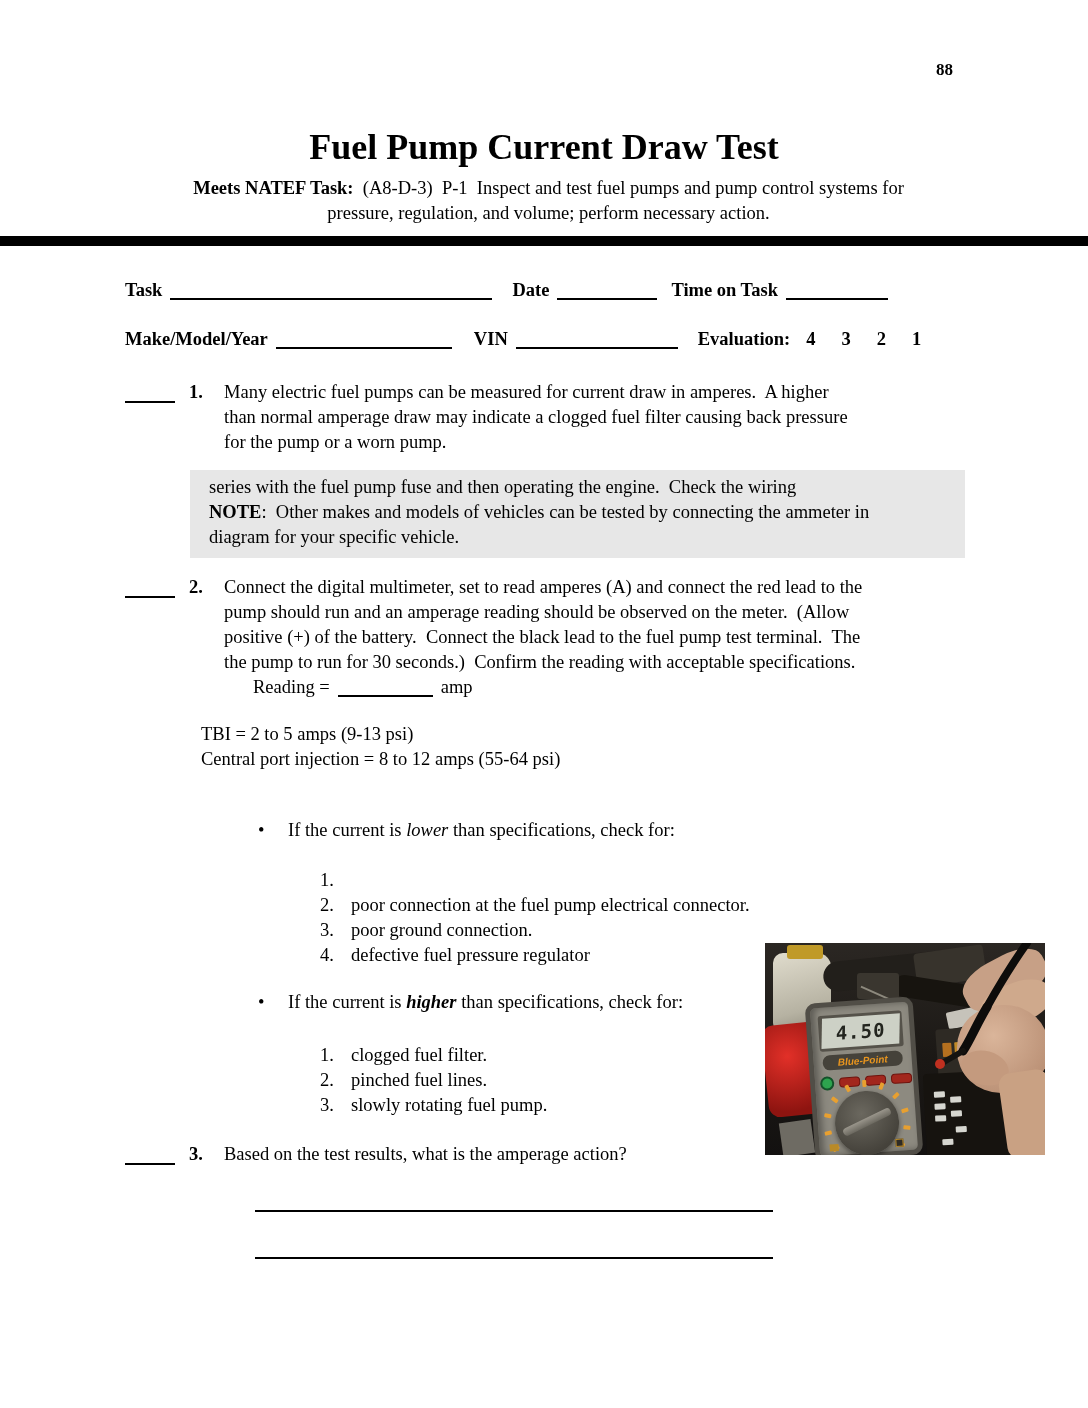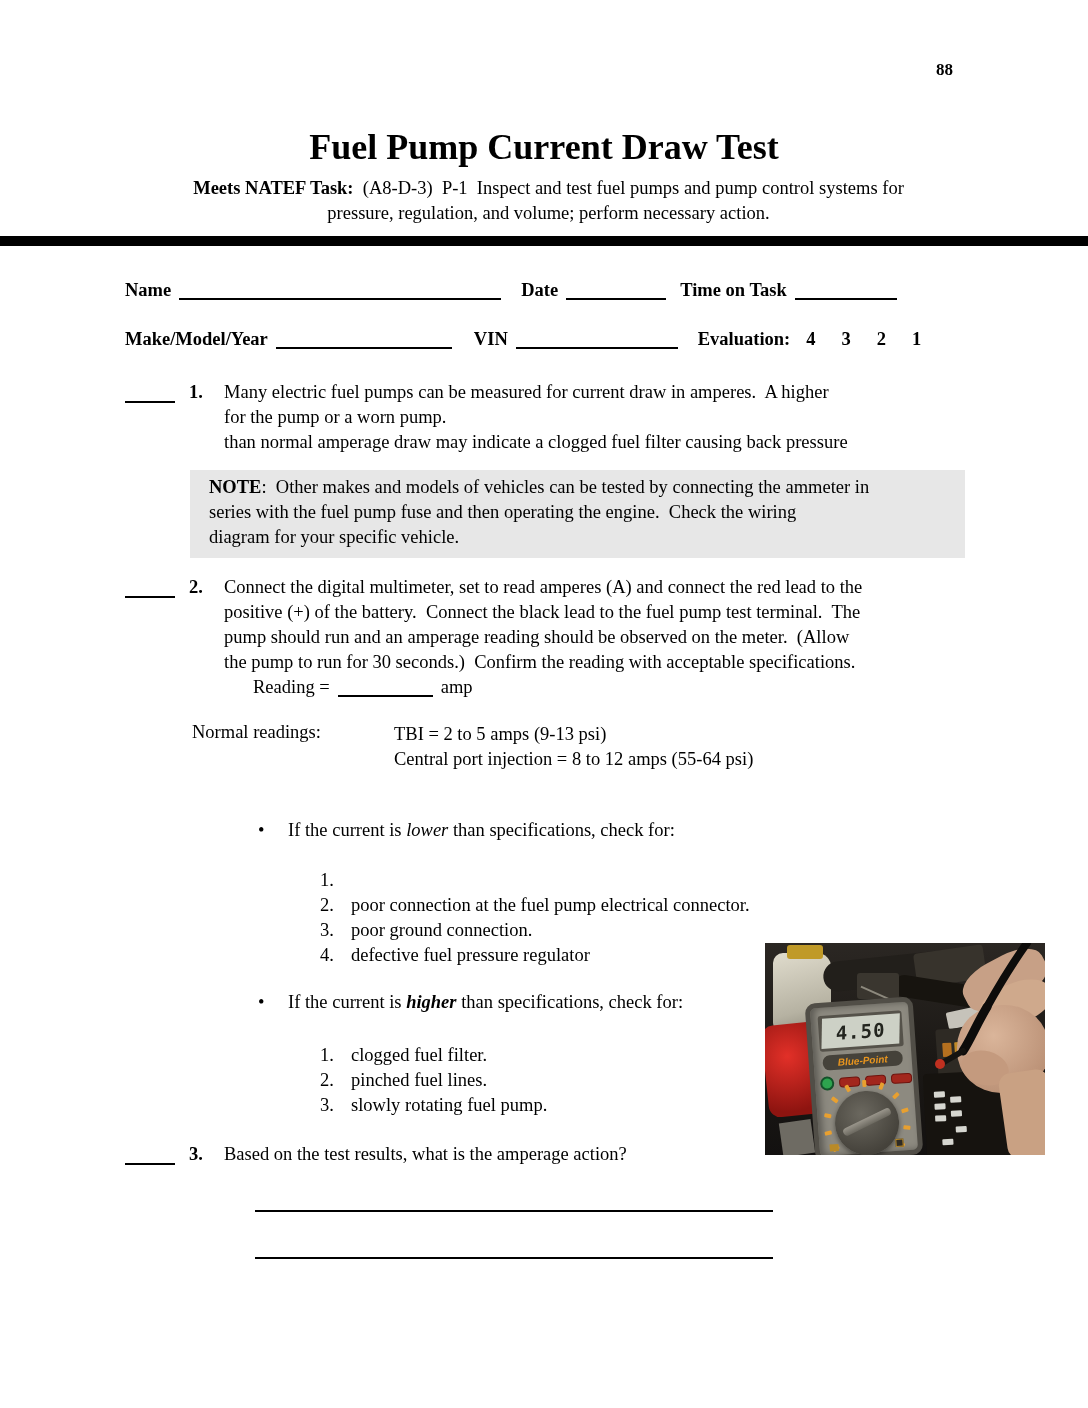--- a/index.html
+++ b/index.html
@@ -115,57 +115,56 @@
   <div class="title">Fuel Pump Current Draw Test</div>
 
   <div class="natef">
     <div class="line"><b>Meets NATEF Task:</b><span>  (A8-D-3)  P-1  Inspect and test fuel pumps and pump control systems for</span></div>
     <div class="line">pressure, regulation, and volume; perform necessary action.</div>
   </div>
 
   <div class="bar"></div>
 
   <div class="formrow" id="row1">
-    <b>Name</b><span class="blank" style="width:322px;margin-left:8px;"></span><b style="margin-left:20px;">Date</b><span class="blank" style="width:100px;margin-left:8px;"></span><b style="margin-left:14px;">Time on Task</b><span class="blank" style="width:102px;margin-left:8px;"></span>
+    <b>Task</b><span class="blank" style="width:322px;margin-left:8px;"></span><b style="margin-left:20px;">Date</b><span class="blank" style="width:100px;margin-left:8px;"></span><b style="margin-left:14px;">Time on Task</b><span class="blank" style="width:102px;margin-left:8px;"></span>
   </div>
 
   <div class="formrow" id="row2">
     <b>Make/Model/Year</b><span class="blank" style="width:176px;margin-left:8px;"></span><b style="margin-left:22px;">VIN</b><span class="blank" style="width:162px;margin-left:8px;"></span><b style="margin-left:20px;">Evaluation:</b><span class="score" style="margin-left:16px;">4</span><span class="score">3</span><span class="score">2</span><span class="score">1</span>
   </div>
 
   <div class="step" id="step1">
     <span class="sblank"></span>
     <span class="snum">1.</span>
     <div class="stext">
       <div class="line">Many electric fuel pumps can be measured for current draw in amperes.  A higher</div>
+      <div class="line">than normal amperage draw may indicate a clogged fuel filter causing back pressure</div>
       <div class="line">for the pump or a worn pump.</div>
-      <div class="line">than normal amperage draw may indicate a clogged fuel filter causing back pressure</div>
     </div>
   </div>
 
   <div class="notebox">
+    <div class="line">series with the fuel pump fuse and then operating the engine.  Check the wiring</div>
     <div class="line"><b>NOTE</b><span>:  Other makes and models of vehicles can be tested by connecting the ammeter in</span></div>
-    <div class="line">series with the fuel pump fuse and then operating the engine.  Check the wiring</div>
     <div class="line">diagram for your specific vehicle.</div>
   </div>
 
   <div class="step" id="step2">
     <span class="sblank"></span>
     <span class="snum">2.</span>
     <div class="stext">
       <div class="line">Connect the digital multimeter, set to read amperes (A) and connect the red lead to the</div>
+      <div class="line">pump should run and an amperage reading should be observed on the meter.  (Allow</div>
       <div class="line">positive (+) of the battery.  Connect the black lead to the fuel pump test terminal.  The</div>
-      <div class="line">pump should run and an amperage reading should be observed on the meter.  (Allow</div>
       <div class="line">the pump to run for 30 seconds.)  Confirm the reading with acceptable specifications.</div>
       <div class="line reading"><span>Reading =</span><span class="rblank"></span><span>amp</span></div>
     </div>
   </div>
 
   <div class="readings">
-    <div class="rlabel">Normal readings:</div>
     <div class="rlines">
       <div class="line">TBI = 2 to 5 amps (9-13 psi)</div>
       <div class="line">Central port injection = 8 to 12 amps (55-64 psi)</div>
     </div>
   </div>
 
   <div class="bullet" id="bullet1">
     <span class="bdot">•</span>
     <span><span>If the current is </span><i>lower</i><span> than specifications, check for:</span></span>
   </div>

